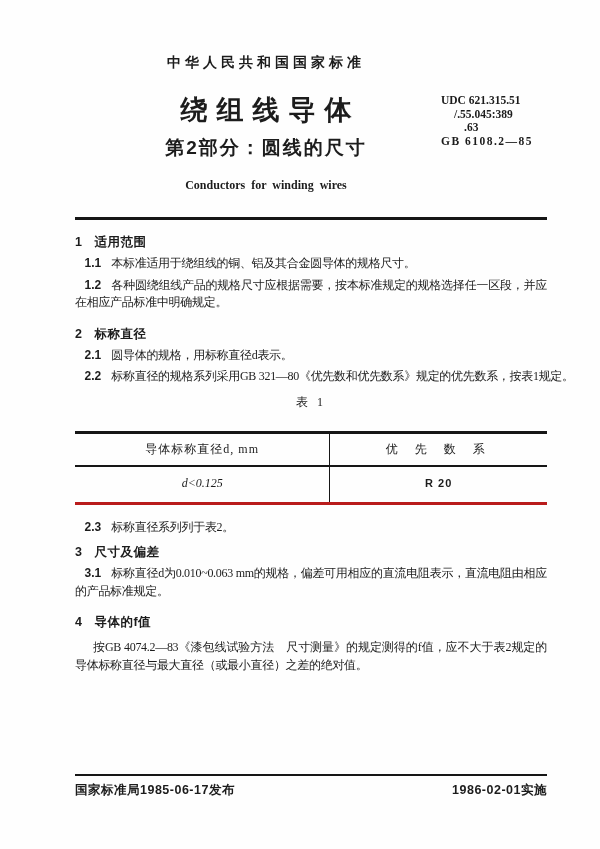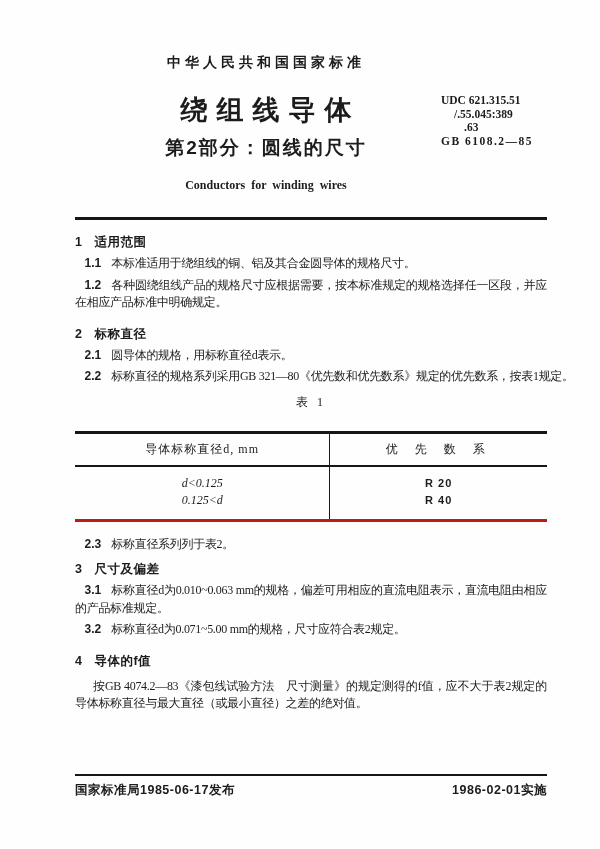--- a/index.html
+++ b/index.html
@@ -144,32 +144,27 @@
         <tr>
           <th class="col1">导体标称直径d, mm</th>
           <th class="hdr-spaced">优 先 数 系</th>
         </tr>
       </thead>
       <tbody>
         <tr>
           <td class="col1 dvar">d&lt;0.125</td>
           <td class="rval">R 20</td>
         </tr>
-        <tr>
-          <td class="col1 dvar">0.125&lt;d</td>
-          <td class="rval">R 40</td>
-        </tr>
       </tbody>
     </table>
 
     <p class="item oneline mt14"><span class="num">2.3</span><span>标称直径系列列于表2。</span></p>
 
     <h2 class="sec-h mt8"><span class="sec-num">3</span><span>尺寸及偏差</span></h2>
     <p class="item"><span class="num">3.1</span><span>标称直径d为0.010~0.063 mm的规格，偏差可用相应的直流电阻表示，直流电阻由相应的产品标准规定。</span></p>
-    <p class="item oneline"><span class="num">3.2</span><span>标称直径d为0.071~5.00 mm的规格，尺寸应符合表2规定。</span></p>
 
     <h2 class="sec-h"><span class="sec-num">4</span><span>导体的f值</span></h2>
     <p class="para" style="margin-top:8px">按GB 4074.2—83《漆包线试验方法　尺寸测量》的规定测得的f值，应不大于表2规定的导体标称直径与最大直径（或最小直径）之差的绝对值。</p>
 
   </div>
 
   <div class="footer">
     <div class="footer-rule"></div>
     <div class="footer-row">
       <span>国家标准局1985-06-17发布</span>

